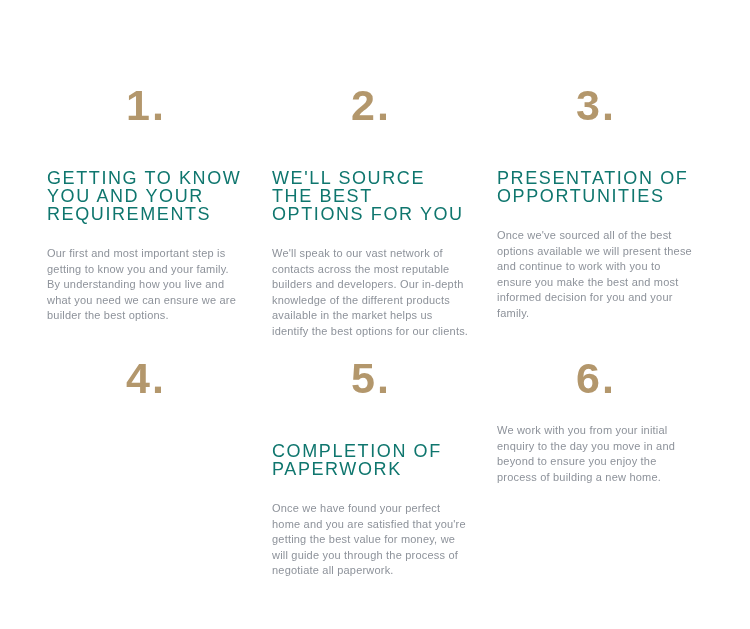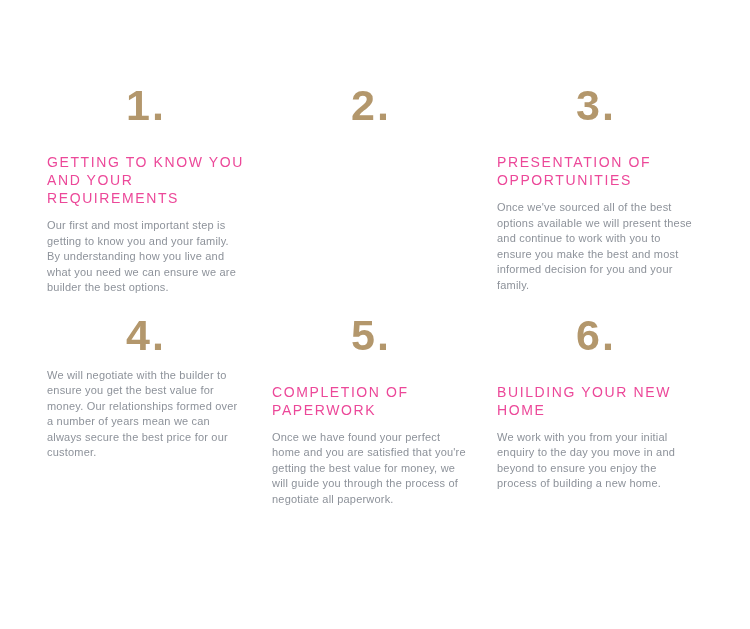--- a/index.html
+++ b/index.html
@@ -32,70 +32,70 @@
   .step-number {
     font-size: 43px;
     line-height: 1;
     font-weight: 700;
     letter-spacing: 2px;
     color: #b3976c;
     text-align: center;
   }
 
   .step-title {
-    margin-top: 26px;
-    font-size: 14px;
+    margin-top: 42px;
+    font-size: 18px;
     line-height: 18px;
     font-weight: 400;
     letter-spacing: 1.6px;
     text-transform: uppercase;
-    color: #ec4899;
+    color: #0f766e;
   }
 
   .step-description {
-    margin-top: 11px;
+    margin-top: 23px;
     font-size: 11px;
     line-height: 15.5px;
     letter-spacing: 0.2px;
     color: #8d929a;
   }
 </style>
 </head>
 <body>
 
 <div class="page">
   <div class="steps-grid">
 
     <div class="step">
       <div class="step-number">1.</div>
       <h3 class="step-title">GETTING TO KNOW YOU AND YOUR REQUIREMENTS</h3>
       <p class="step-description">Our first and most important step is getting to know you and your family. By understanding how you live and what you need we can ensure we are builder the best options.</p>
     </div>
 
     <div class="step">
       <div class="step-number">2.</div>
+      <h3 class="step-title">WE'LL SOURCE THE BEST OPTIONS FOR YOU</h3>
+      <p class="step-description">We'll speak to our vast network of contacts across the most reputable builders and developers. Our in-depth knowledge of the different products available in the market helps us identify the best options for our clients.</p>
     </div>
 
     <div class="step">
       <div class="step-number">3.</div>
       <h3 class="step-title">PRESENTATION OF OPPORTUNITIES</h3>
       <p class="step-description">Once we've sourced all of the best options available we will present these and continue to work with you to ensure you make the best and most informed decision for you and your family.</p>
     </div>
 
     <div class="step">
       <div class="step-number">4.</div>
-      <p class="step-description">We will negotiate with the builder to ensure you get the best value for money. Our relationships formed over a number of years mean we can always secure the best price for our customer.</p>
     </div>
 
     <div class="step">
       <div class="step-number">5.</div>
       <h3 class="step-title">COMPLETION OF PAPERWORK</h3>
       <p class="step-description">Once we have found your perfect home and you are satisfied that you're getting the best value for money, we will guide you through the process of negotiate all paperwork.</p>
     </div>
 
     <div class="step">
       <div class="step-number">6.</div>
-      <h3 class="step-title">BUILDING YOUR NEW HOME</h3>
       <p class="step-description">We work with you from your initial enquiry to the day you move in and beyond to ensure you enjoy the process of building a new home.</p>
     </div>
 
   </div>
 </div>
 
 </body></html>

